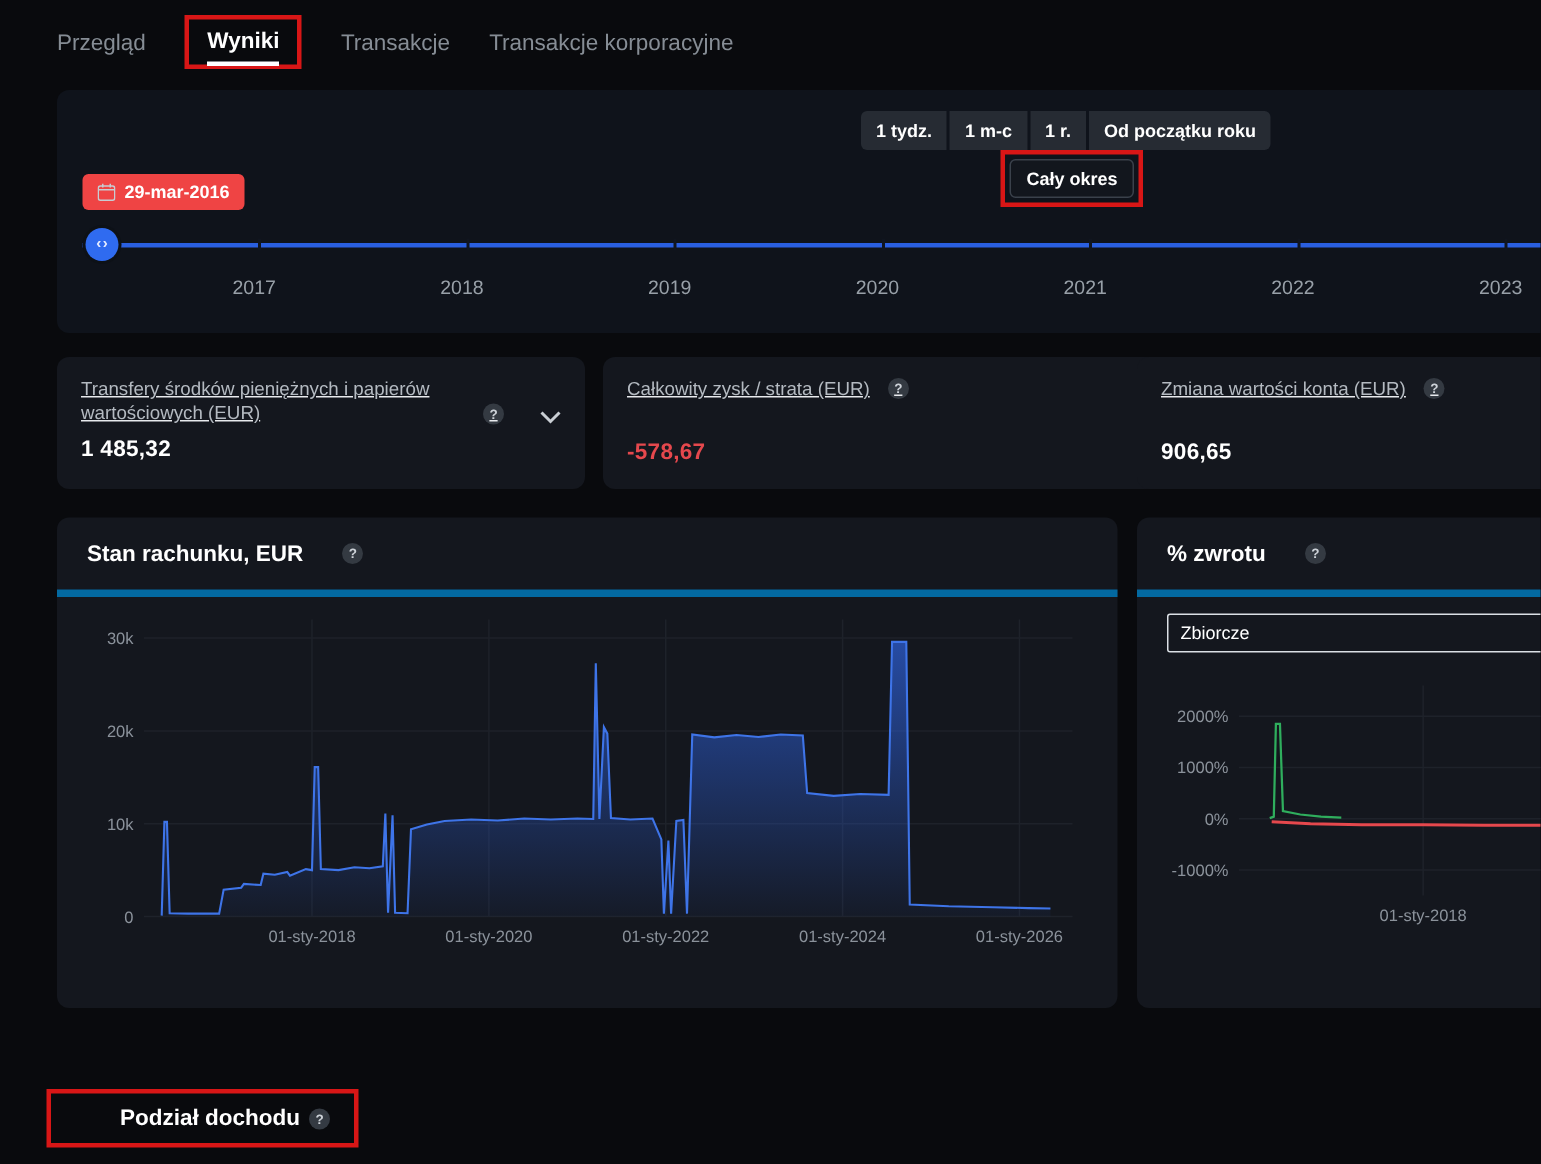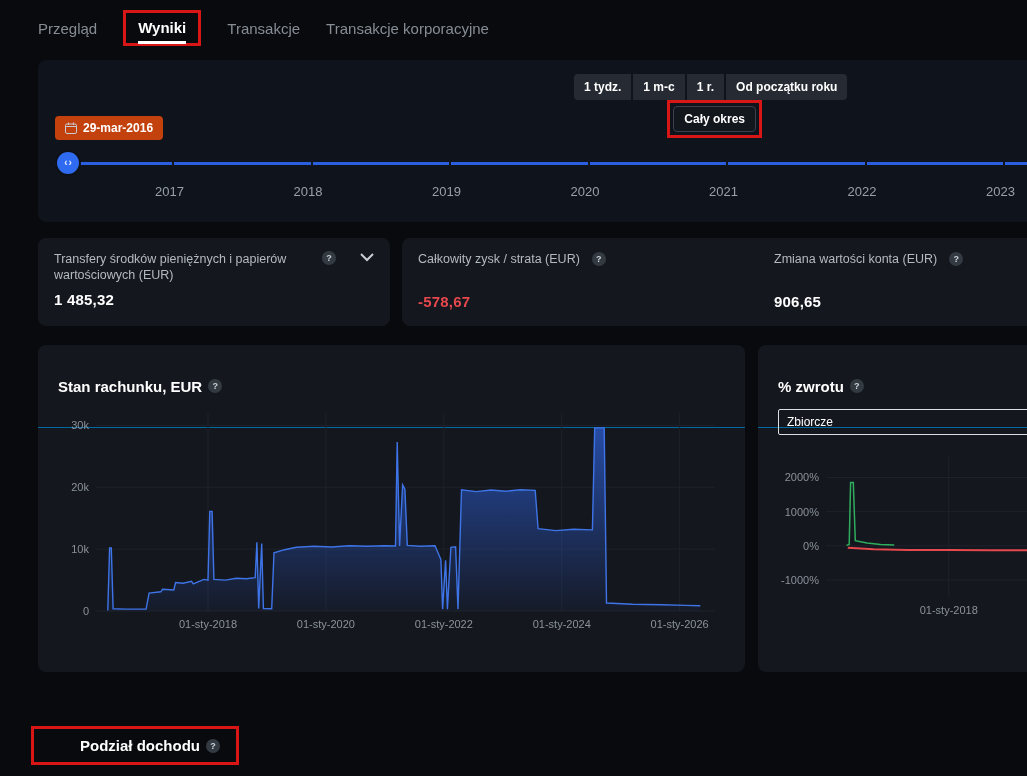--- a/index.html
+++ b/index.html
@@ -17,46 +17,46 @@
   .ann-tab{padding:6px 12px;}
   
   .timeline-panel{left:38px;top:60px;width:1010px;height:162px;background:#0f131b;border-radius:8px;}
   .period-row{left:574px;top:74px;display:flex;align-items:center;}
   .btn-group{display:flex;gap:2px;background:#0f131b;border-radius:4px;}
   .pbtn{background:#262b33;color:#fff;font-size:12px;font-weight:bold;padding:6px 10px;cursor:pointer;white-space:nowrap;}
   .pbtn:first-child{border-radius:4px 0 0 4px;}
   .pbtn:last-child{border-radius:0 4px 4px 0;}
   .ann-period{margin-left:8px;}
   .pbtn-active{background:#12161d;border:1px solid #3a414b;border-radius:4px;margin:3px;padding:5px 10px;color:#fff;font-size:12px;font-weight:bold;cursor:pointer;white-space:nowrap;}
-  .date-chip{left:55px;top:116px;height:24px;display:flex;align-items:center;gap:6px;background:#c2410c;border-radius:4px;padding:0 10px;font-size:12px;font-weight:bold;color:#fff;cursor:pointer;}
+  .date-chip{left:55px;top:116px;height:24px;display:flex;align-items:center;gap:6px;background:#ef4444;border-radius:4px;padding:0 10px;font-size:12px;font-weight:bold;color:#fff;cursor:pointer;}
   .slider-track{left:55px;top:162px;width:985px;height:3px;background:#2a5fe0;}
   .slider-ticks{left:172px;top:159px;width:833px;display:flex;justify-content:space-between;}
   .slider-ticks span{width:2px;height:8px;background:#10151f;}
   .slider-handle{left:57px;top:152px;width:22px;height:22px;border-radius:50%;background:#2f6bf0;display:flex;align-items:center;justify-content:center;gap:1px;cursor:grab;box-shadow:0 0 0 2px #0d1117;}
   .slider-handle span{color:#e6ecff;font-size:10px;line-height:10px;font-weight:bold;}
   .year-row{left:155px;top:184px;width:867px;display:flex;justify-content:space-between;}
   .year-row span{width:36px;text-align:left;font-size:13px;color:#98a0a8;}
   
   .card{background:#14171e;border-radius:8px;height:88px;box-sizing:border-box;padding:13px 16px;}
   .card1{left:38px;top:238px;width:352px;}
   .card2{left:402px;top:238px;width:408px;}
   .card3{left:758px;top:238px;width:320px;}
-  .card-head{display:flex;align-items:flex-start;}
+  .card-head{display:flex;align-items:flex-end;text-decoration:underline;}
   .card-title{font-size:12.5px;line-height:16px;color:#b4bac1;max-width:262px;}
   .card-title-inline{display:flex;align-items:center;gap:6px;}
   .card-value{margin-top:26px;font-size:15px;font-weight:bold;letter-spacing:.2px;}
   .card1 .card-value{margin-top:8px;}
   .spacer{flex:1;}
   .help{display:inline-flex;align-items:center;justify-content:center;width:14px;height:14px;border-radius:50%;background:#343a42;color:#cdd2d8;font-size:9px;font-weight:bold;flex:0 0 auto;margin-left:6px;cursor:pointer;}
   .chev{flex:0 0 auto;margin-left:10px;cursor:pointer;margin-top:2px;}
   
   .panel{background:#14171e;border-radius:8px;box-sizing:border-box;}
   .panel-acct{left:38px;top:345px;width:707px;height:327px;}
   .panel-ret{left:758px;top:345px;width:320px;height:327px;}
-  .panel-head{height:48px;display:flex;align-items:center;padding:17px 20px;border-bottom:1px solid #0369a1;}
+  .panel-head{height:48px;display:flex;align-items:center;padding:0 20px;border-bottom:5px solid #0369a1;gap:20px;}
   .panel-title{font-size:15px;font-weight:bold;color:#fff;}
   .chart-box{position:absolute;}
   .chart-acct{left:16px;top:56px;width:675px;height:240px;}
   .chart-ret{left:6px;top:104px;width:330px;height:172px;}
   .select{position:absolute;left:20px;top:64px;width:294px;height:26px;border:1px solid #dbe0e5;border-radius:2px;display:flex;align-items:center;padding:0 8px;font-size:12px;color:#fff;cursor:pointer;box-sizing:border-box;}
   svg text{font-family:"Liberation Sans",sans-serif;}
   
   .income-box{left:31px;top:726px;display:flex;align-items:center;padding:8px 16px;}
   .income-title{font-size:15px;font-weight:bold;color:#fff;margin-left:30px;}
   .annbox{pointer-events:none;}

